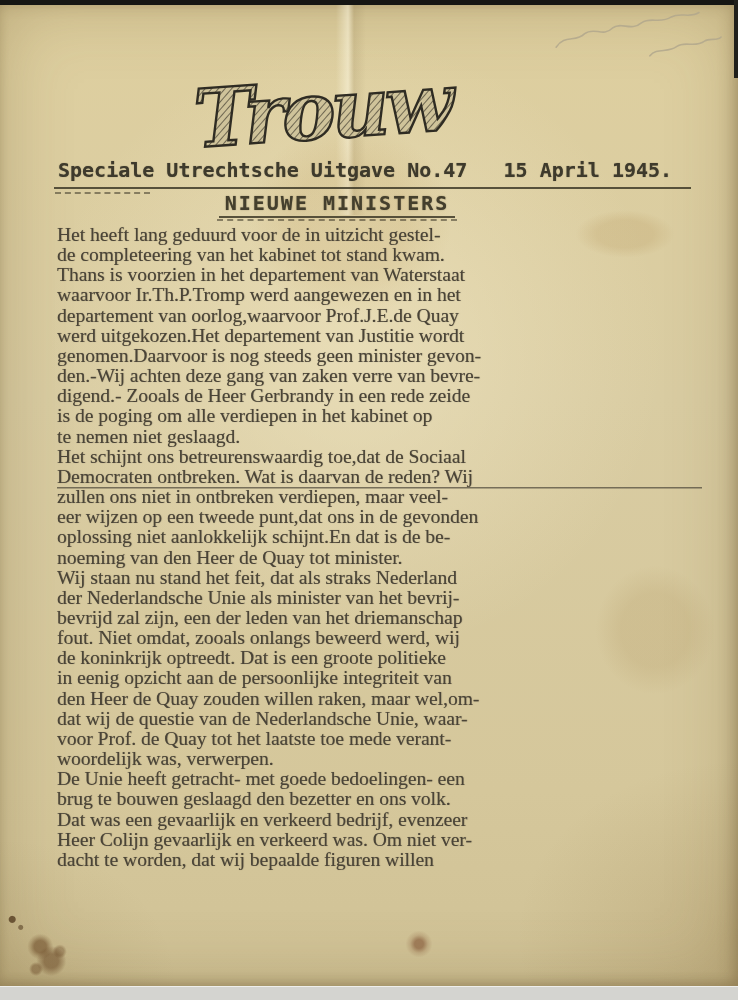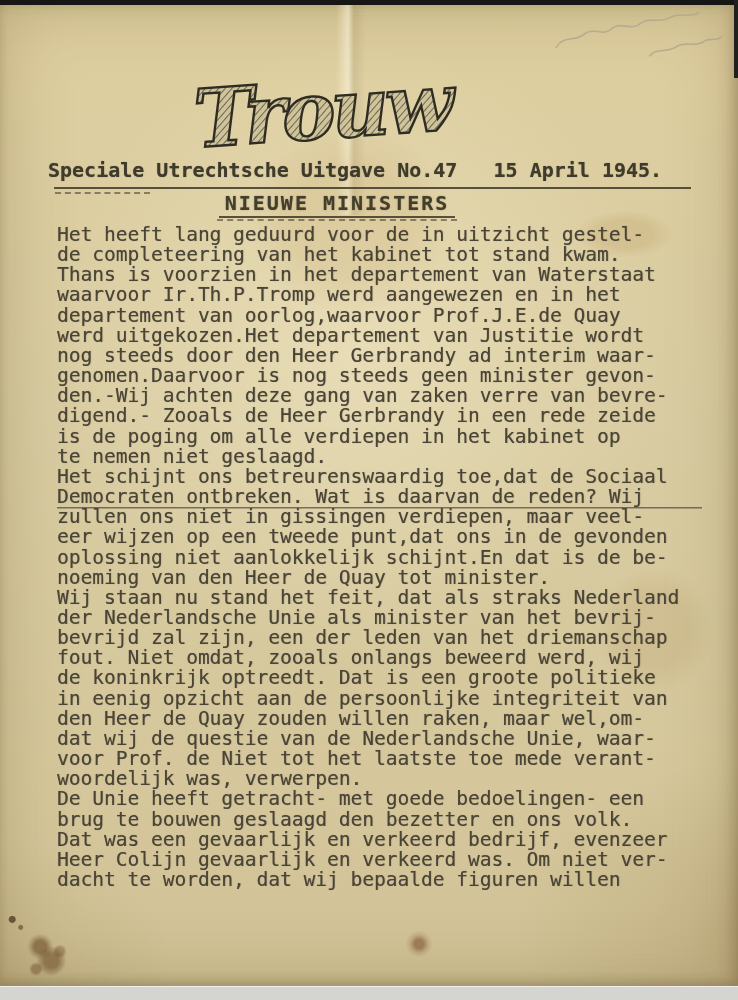--- a/index.html
+++ b/index.html
@@ -19,38 +19,38 @@
       radial-gradient(ellipse 60% 45% at 48% 35%, rgba(244,234,200,.55), rgba(244,234,200,0) 70%),
       radial-gradient(ellipse 50% 30% at 100% 95%, rgba(130,100,50,.18), rgba(130,100,50,0) 60%),
       radial-gradient(ellipse 40% 25% at 0% 100%, rgba(120,95,45,.15), rgba(120,95,45,0) 60%),
       linear-gradient(180deg,#decf9f 0%, #d9cca2 40%, #d5c79b 80%, #d0c296 100%);
     box-shadow: inset 0 0 70px rgba(110,85,40,.30), inset -7px 0 14px rgba(95,75,40,.22), inset 0 -5px 10px rgba(95,75,40,.18);
   }
   
   .masthead{position:absolute;left:182px;top:55px;width:350px;height:100px;}
   
   .issue-line{
-    position:absolute;left:48px;top:153px;width:650px;
+    position:absolute;left:58px;top:153px;width:650px;
     font-size:20px;font-weight:bold;color:#3e3a2c;white-space:pre;
     text-shadow:0 0 1px rgba(62,58,44,.6);
   }
   .header-rule{position:absolute;left:54px;top:182px;width:637px;height:0;border-top:2px solid rgba(62,57,40,.85);}
   .header-rule-dash{position:absolute;left:55px;top:187px;width:95px;height:0;border-top:2px dashed rgba(62,57,40,.55);}
   
   .title-wrap{position:absolute;left:0;top:186px;width:674px;text-align:center;}
   .article-title{
     display:inline-block;font-size:20px;font-weight:bold;letter-spacing:2px;color:#443f2d;
     text-shadow:0 0 1.2px rgba(68,63,45,.65);
     border-bottom:2px solid rgba(62,57,40,.85);padding:0 6px 1px 6px;position:relative;
   }
   .article-title::after{
     content:"";position:absolute;left:-2px;right:-2px;bottom:-5px;border-top:2px dashed rgba(62,57,40,.55);
   }
   
-  .body{position:absolute;left:57px;top:220px;width:645px;color:#4a4437;}
+  .body{position:absolute;left:57px;top:220px;width:645px;color:#4a4437;font-family:Liberation Serif, serif;}
   .body .line{
     font-size:19.5px;line-height:20.15px;white-space:pre;
     text-shadow:0.4px 0.4px 0.8px rgba(74,68,55,.55);
   }
   .body .line.underlined{box-shadow:0 1.5px 0 0 rgba(74,68,55,.7);}
   
   .pencil-note{position:absolute;left:552px;top:6px;width:175px;height:60px;opacity:.85;transform:rotate(-7deg);}
   
   .stain{position:absolute;pointer-events:none;}
   .stain-center{left:250px;top:120px;width:200px;height:190px;
@@ -113,41 +113,40 @@
       <span class="article-title">NIEUWE MINISTERS</span>
     </div>
 
     <div class="body">
         <div class="line">Het heeft lang geduurd voor de in uitzicht gestel-</div>
         <div class="line">de completeering van het kabinet tot stand kwam.</div>
         <div class="line">Thans is voorzien in het departement van Waterstaat</div>
         <div class="line">waarvoor Ir.Th.P.Tromp werd aangewezen en in het</div>
         <div class="line">departement van oorlog,waarvoor Prof.J.E.de Quay</div>
         <div class="line">werd uitgekozen.Het departement van Justitie wordt</div>
-        <div class="line">nog steeds door den Heer Gerbrandy ad interim waar-</div>
         <div class="line">genomen.Daarvoor is nog steeds geen minister gevon-</div>
         <div class="line">den.-Wij achten deze gang van zaken verre van bevre-</div>
         <div class="line">digend.- Zooals de Heer Gerbrandy in een rede zeide</div>
         <div class="line">is de poging om alle verdiepen in het kabinet op</div>
         <div class="line">te nemen niet geslaagd.</div>
         <div class="line">Het schijnt ons betreurenswaardig toe,dat de Sociaal</div>
         <div class="line underlined">Democraten ontbreken. Wat is daarvan de reden? Wij</div>
-        <div class="line">zullen ons niet in gissingen verdiepen, maar veel-</div>
+        <div class="line">zullen ons niet in ontbreken verdiepen, maar veel-</div>
         <div class="line">eer wijzen op een tweede punt,dat ons in de gevonden</div>
         <div class="line">oplossing niet aanlokkelijk schijnt.En dat is de be-</div>
         <div class="line">noeming van den Heer de Quay tot minister.</div>
         <div class="line">Wij staan nu stand het feit, dat als straks Nederland</div>
         <div class="line">der Nederlandsche Unie als minister van het bevrij-</div>
         <div class="line">bevrijd zal zijn, een der leden van het driemanschap</div>
         <div class="line">fout. Niet omdat, zooals onlangs beweerd werd, wij</div>
         <div class="line">de koninkrijk optreedt. Dat is een groote politieke</div>
         <div class="line">in eenig opzicht aan de persoonlijke integriteit van</div>
         <div class="line">den Heer de Quay zouden willen raken, maar wel,om-</div>
         <div class="line">dat wij de questie van de Nederlandsche Unie, waar-</div>
-        <div class="line">voor Prof. de Niet tot het laatste toe mede verant-</div>
+        <div class="line">voor Prof. de Quay tot het laatste toe mede verant-</div>
         <div class="line">woordelijk was, verwerpen.</div>
         <div class="line">De Unie heeft getracht- met goede bedoelingen- een</div>
         <div class="line">brug te bouwen geslaagd den bezetter en ons volk.</div>
         <div class="line">Dat was een gevaarlijk en verkeerd bedrijf, evenzeer</div>
         <div class="line">Heer Colijn gevaarlijk en verkeerd was. Om niet ver-</div>
         <div class="line">dacht te worden, dat wij bepaalde figuren willen</div>
       </div>
 
   </div>
 

